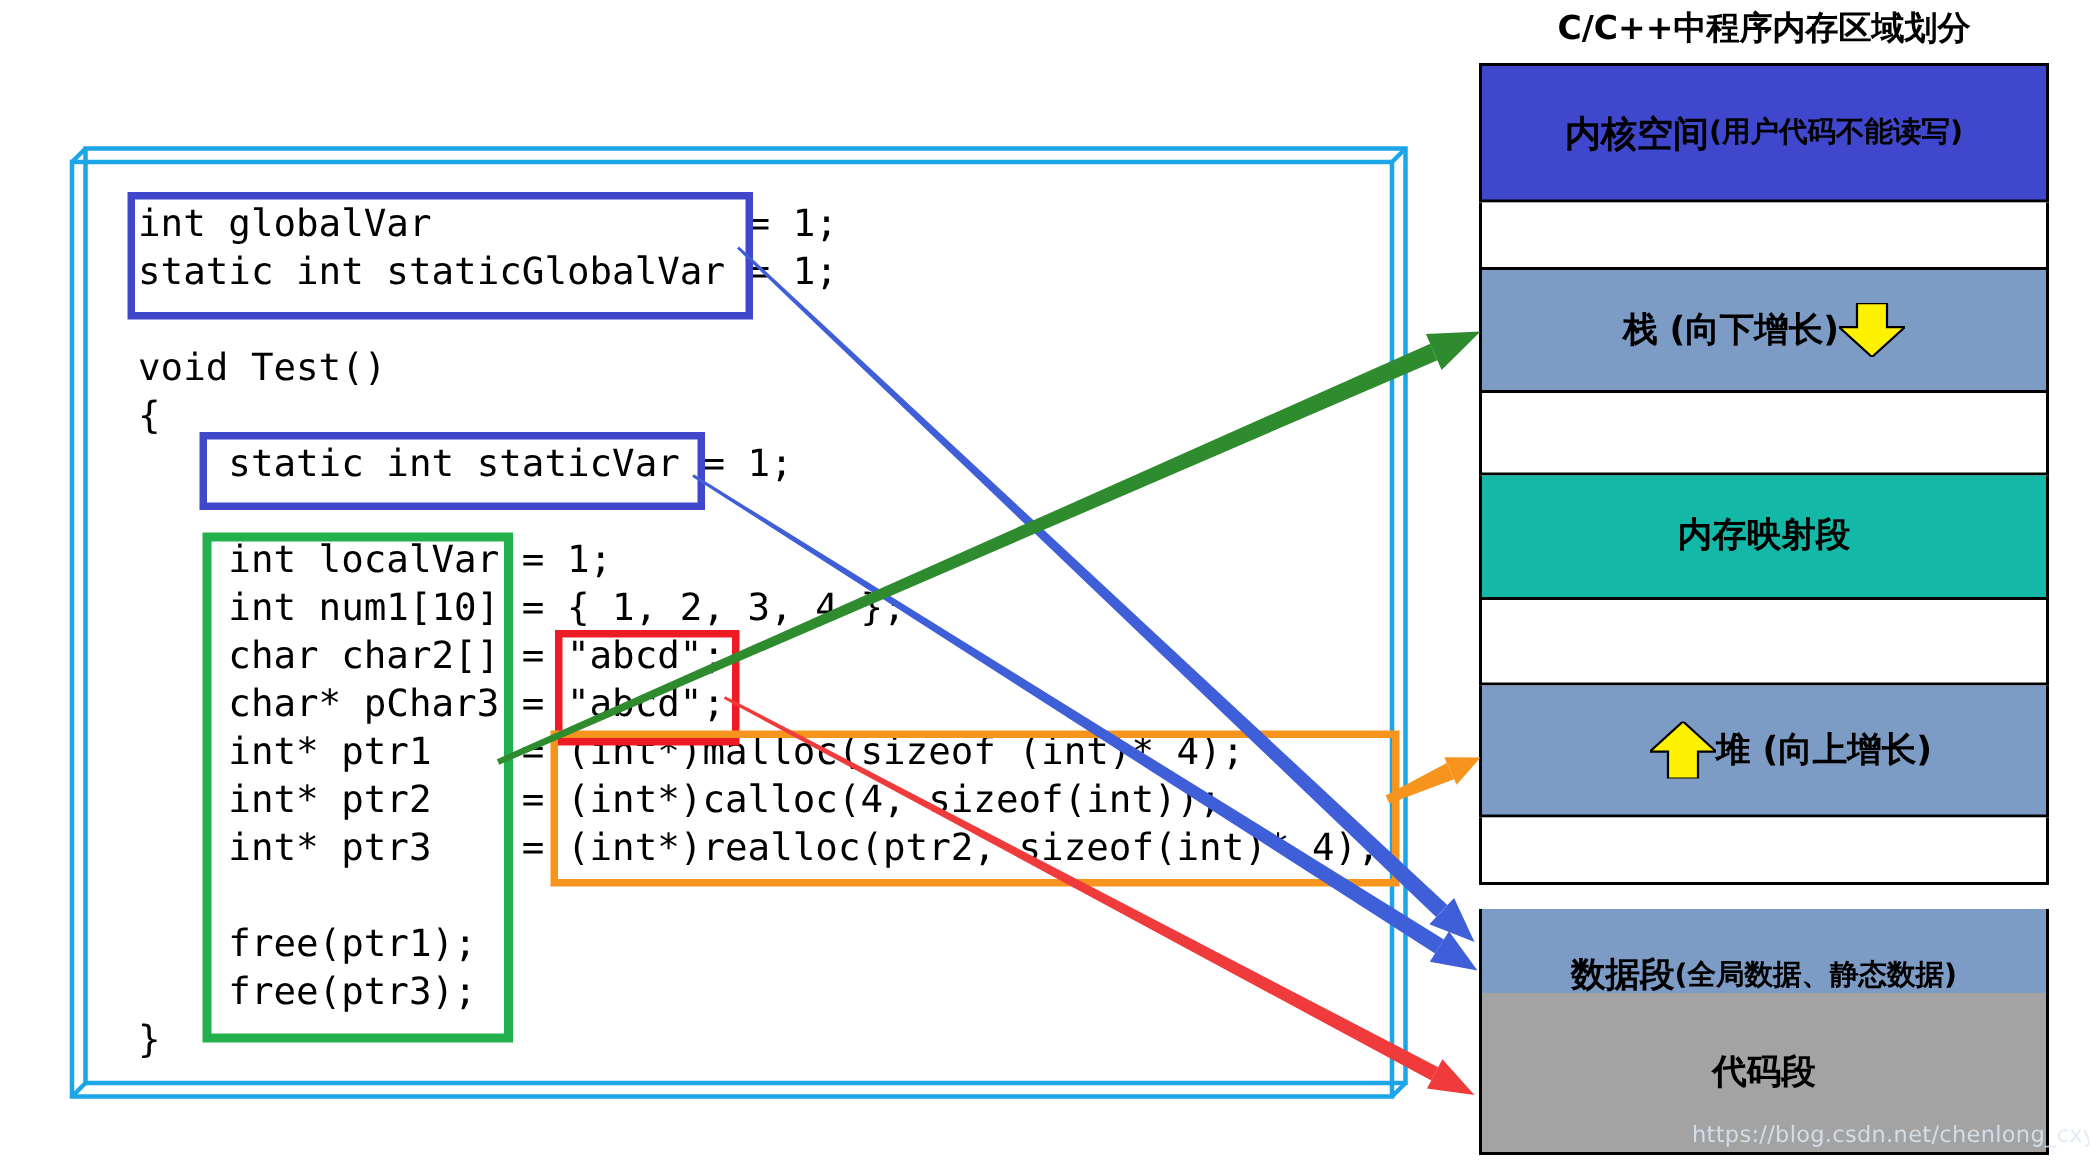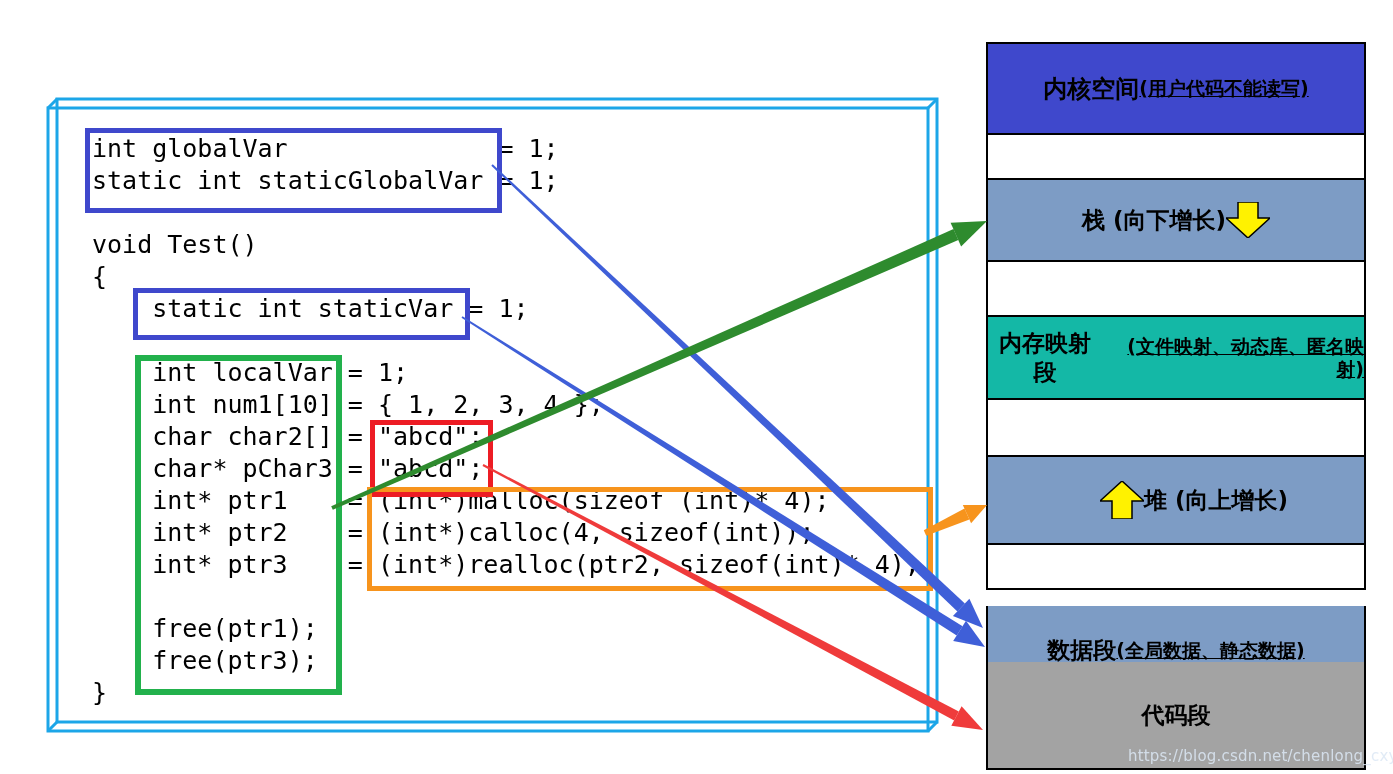--- a/index.html
+++ b/index.html
@@ -20,21 +20,21 @@
   #box-mallocs{left:367px;top:487px;width:556px;height:94px;border-width:5px;}
   
   #mem-title{position:absolute;left:986px;top:4px;width:380px;text-align:center;
              font-size:22px;font-weight:700;color:#000;}
   #mem-column{position:absolute;left:986px;top:42px;width:380px;}
   .mem-section{position:absolute;left:0;width:380px;box-sizing:border-box;
                border:2px solid #000;border-top:none;
                display:flex;align-items:center;justify-content:center;}
   .mem-section.first{border-top:2px solid #000;}
   .mem-label{font-size:23px;font-weight:700;color:#000;line-height:1.25;text-align:center;}
-  .mem-sublabel{font-size:19px;font-weight:700;color:#000;line-height:1.2;text-align:right;text-decoration:underline;}
+  .mem-sublabel{font-size:19px;font-weight:700;color:#000;line-height:1.2;text-align:center;}
   .yarrow{flex:none;}
   #watermark{position:absolute;left:1128px;top:747px;width:262px;text-align:right;
              font-size:15px;color:rgba(220,232,245,0.85);letter-spacing:0.2px;}
 </style>
 </head>
 <body>
 
 <div id="canvas">
 
   <svg class="layer" width="1393" height="774">
@@ -49,36 +49,36 @@
   </svg>
 
   <pre id="code-block"><div class="code-line">int globalVar              = 1;</div><div class="code-line">static int staticGlobalVar = 1;</div><div class="code-line"></div><div class="code-line">void Test()</div><div class="code-line">{</div><div class="code-line">    static int staticVar = 1;</div><div class="code-line"></div><div class="code-line">    int localVar = 1;</div><div class="code-line">    int num1[10] = { 1, 2, 3, 4 };</div><div class="code-line">    char char2[] = "abcd";</div><div class="code-line">    char* pChar3 = "abcd";</div><div class="code-line">    int* ptr1    = (int*)malloc(sizeof (int)* 4);</div><div class="code-line">    int* ptr2    = (int*)calloc(4, sizeof(int));</div><div class="code-line">    int* ptr3    = (int*)realloc(ptr2, sizeof(int)* 4);</div><div class="code-line"></div><div class="code-line">    free(ptr1);</div><div class="code-line">    free(ptr3);</div><div class="code-line">}</div></pre>
 
   <div class="anno-box" id="box-globals" style="border-color: rgb(63, 72, 204);"></div>
   <div class="anno-box" id="box-staticvar" style="border-color: rgb(63, 72, 204);"></div>
   <div class="anno-box" id="box-locals" style="border-color: rgb(34, 177, 76);"></div>
   <div class="anno-box" id="box-consts" style="border-color: rgb(237, 28, 36);"></div>
   <div class="anno-box" id="box-mallocs" style="border-color: rgb(247, 148, 29);"></div>
 
+  <div id="mem-title">C/C++中程序内存区域划分</div>
   <div id="mem-column">
       <div class="mem-section first" style="top: 0px; height: 93px; background: rgb(63, 72, 204);">
         <div class="mem-label" style="font-size: 24px;">内核空间</div>
         <div class="mem-sublabel">(用户代码不能读写)</div>
       </div>
       <div class="mem-section" style="top: 93px; height: 45px; background: rgb(255, 255, 255);"></div>
       <div class="mem-section" style="top: 138px; height: 82px; background: rgb(125, 156, 197);">
         <div class="mem-label">栈 (向下增长)</div>
         <svg width="44" height="36" class="yarrow">
           <path d="M12 0 H32 V16 H44 L22 36 L0 16 H12 Z" fill="#FFF200" stroke="#000" stroke-width="1.5"></path>
         </svg>
       </div>
       <div class="mem-section" style="top: 220px; height: 55px; background: rgb(255, 255, 255);"></div>
       <div class="mem-section" style="top: 275px; height: 83px; background: #14b8a6;">
         <div class="mem-label">内存映射段</div>
-        <div class="mem-sublabel">(文件映射、动态库、匿名映射)</div>
       </div>
       <div class="mem-section" style="top: 358px; height: 57px; background: rgb(255, 255, 255);"></div>
       <div class="mem-section" style="top: 415px; height: 88px; background: rgb(125, 156, 197); padding-left: 36px;">
         <svg width="44" height="38" class="yarrow">
           <path d="M22 0 L44 20 H32 V38 H12 V20 H0 Z" fill="#FFF200" stroke="#000" stroke-width="1.5"></path>
         </svg>
         <div class="mem-label">堆 (向上增长)</div>
       </div>
       <div class="mem-section" style="top: 503px; height: 45px; background: rgb(255, 255, 255);"></div>
       <div class="mem-section" style="top: 564px; height: 90px; background: rgb(125, 156, 197);">

